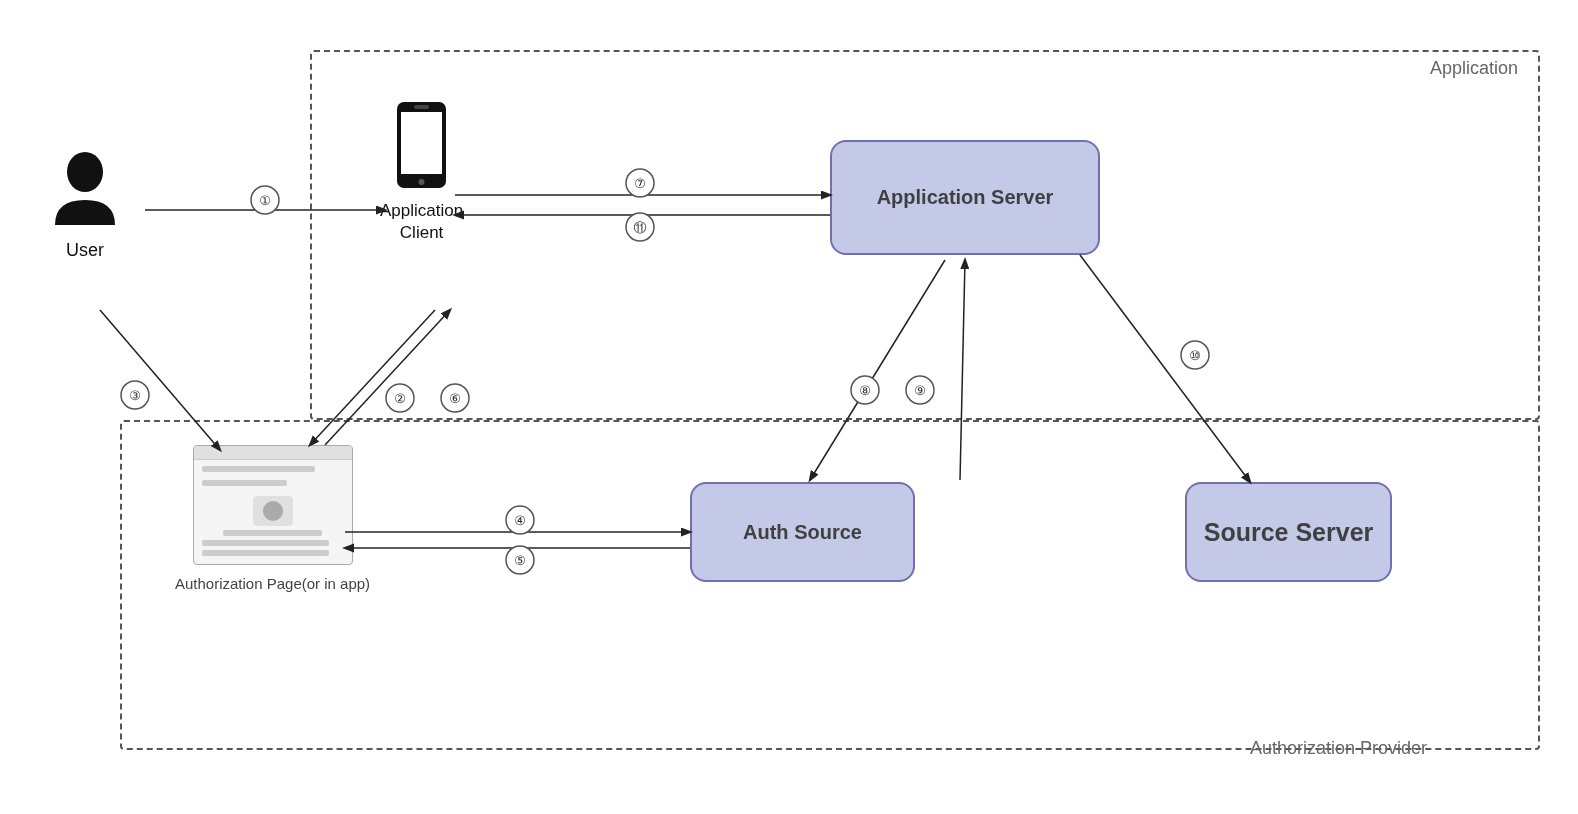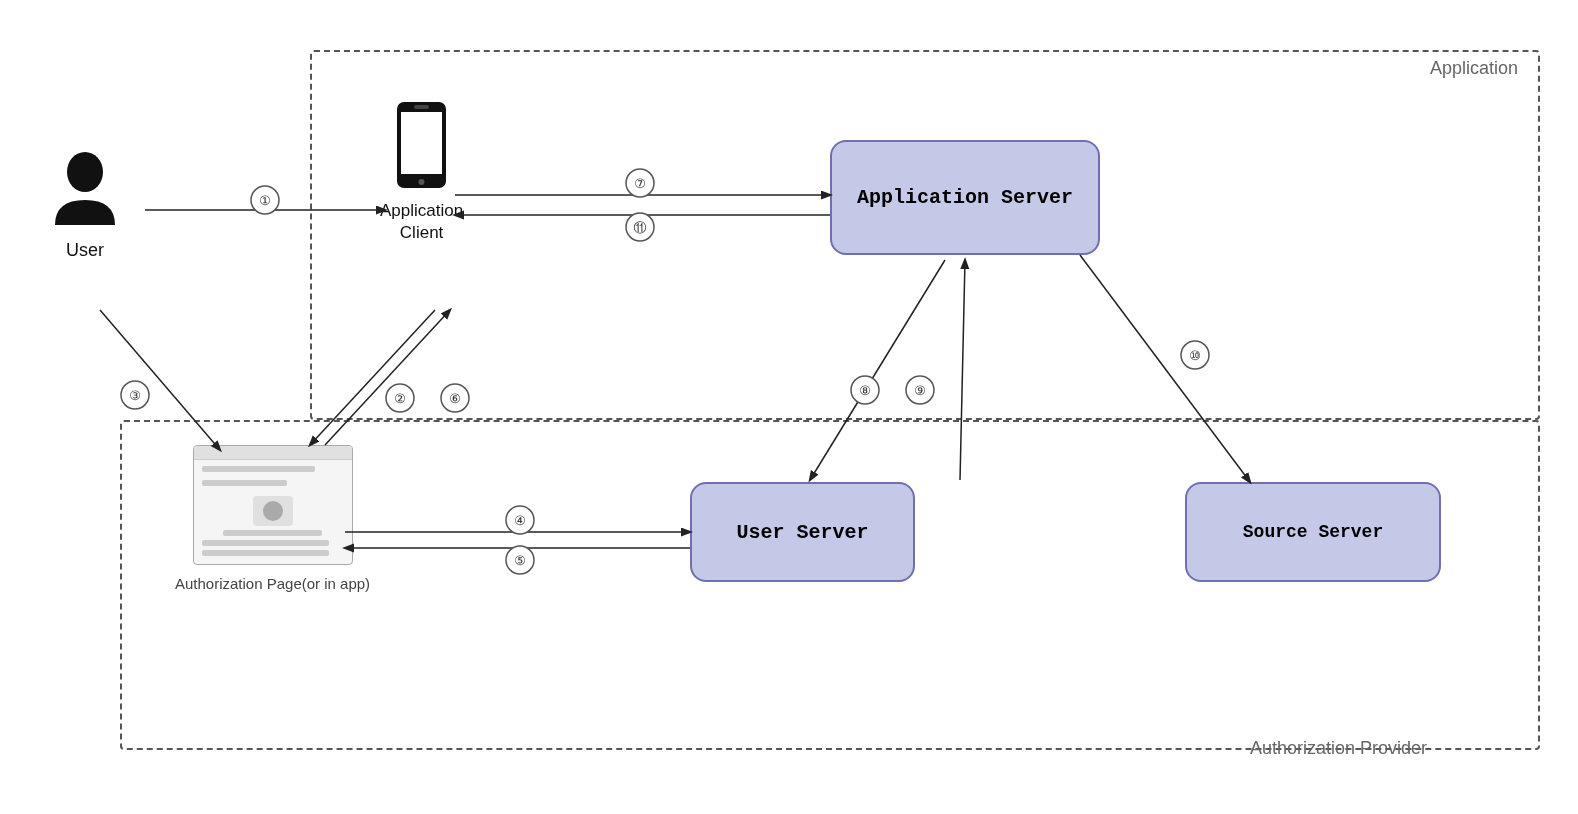--- a/index.html
+++ b/index.html
@@ -33,22 +33,21 @@
       position: absolute;
       border-radius: 16px;
       background: #c5c9e8;
       border: 2px solid #7070b0;
       display: flex;
       align-items: center;
       justify-content: center;
       text-align: center;
       font-weight: bold;
       font-size: 20px;
-      color: #000000;
-      font-family: Liberation Mono, monospace;
+      color: #404040;
     }
     
     .user-figure {
       position: absolute;
       display: flex;
       flex-direction: column;
       align-items: center;
       gap: 6px;
     }
     .user-icon svg {
@@ -165,24 +164,24 @@
       </svg>
     </div>
     <div class="phone-label" style="font-size:17px; color:#111; text-align:center; line-height:1.3;">Application<br>Client</div>
   </div>
 
   <div class="node" style="left: 830px; top: 140px; width: 270px; height: 115px; font-size:20px;">
     <span>Application Server</span>
   </div>
 
   <div class="node" style="left: 690px; top: 482px; width: 225px; height: 100px; font-size:20px;">
-    <span>User Server</span>
-  </div>
-
-  <div class="node" style="left: 1185px; top: 482px; width: 256px; height: 100px; font-size:18px;text-align:right;">
+    <span>Auth Source</span>
+  </div>
+
+  <div class="node" style="left: 1185px; top: 482px; width: 207px; height: 100px; font-size:25px;text-align:right;">
     <span>Source Server</span>
   </div>
 
   <div class="auth-page-figure" style="left: 175px; top: 445px;">
     <div class="auth-page-mock">
       <div class="auth-page-bar"></div>
       <div class="auth-page-content">
         <div class="auth-page-line" style="width:80%;"></div>
         <div class="auth-page-line" style="width:60%; margin-top:4px;"></div>
         <div style="display:flex; justify-content:center; margin-top:6px;">

